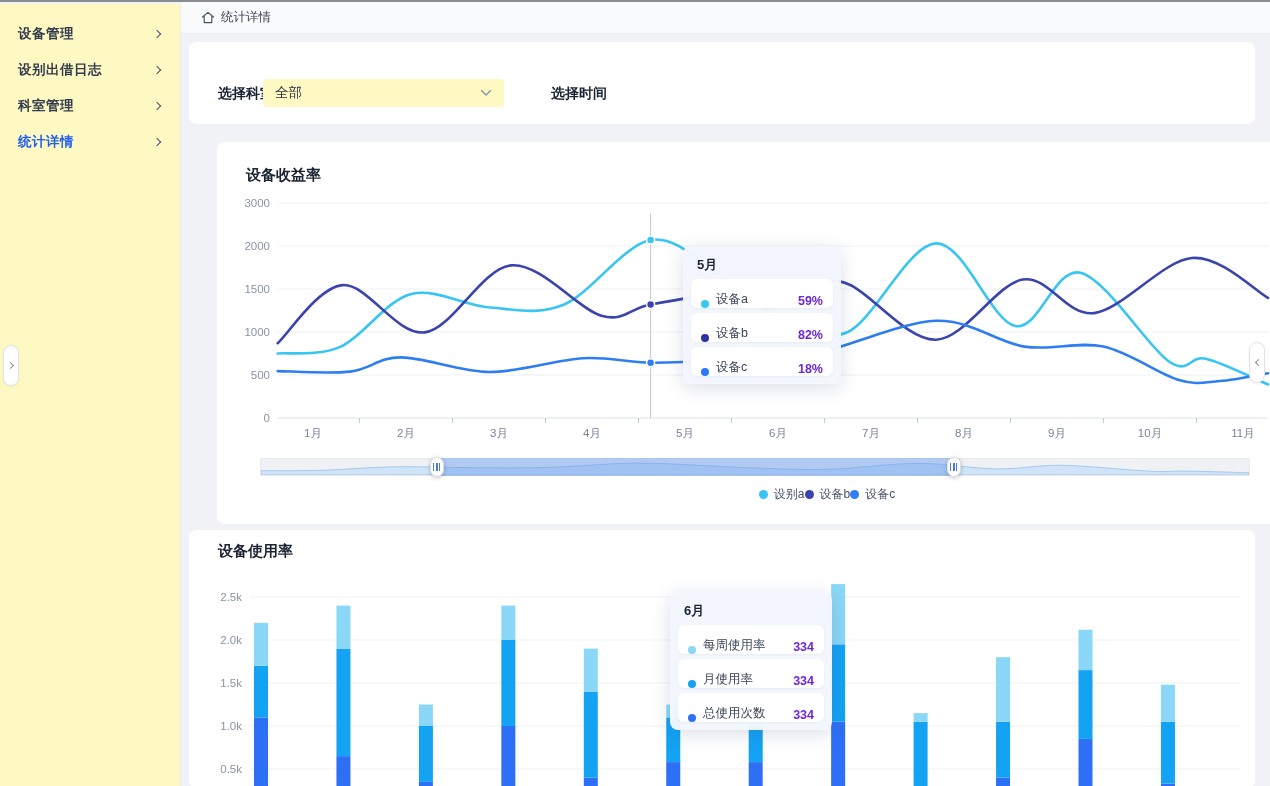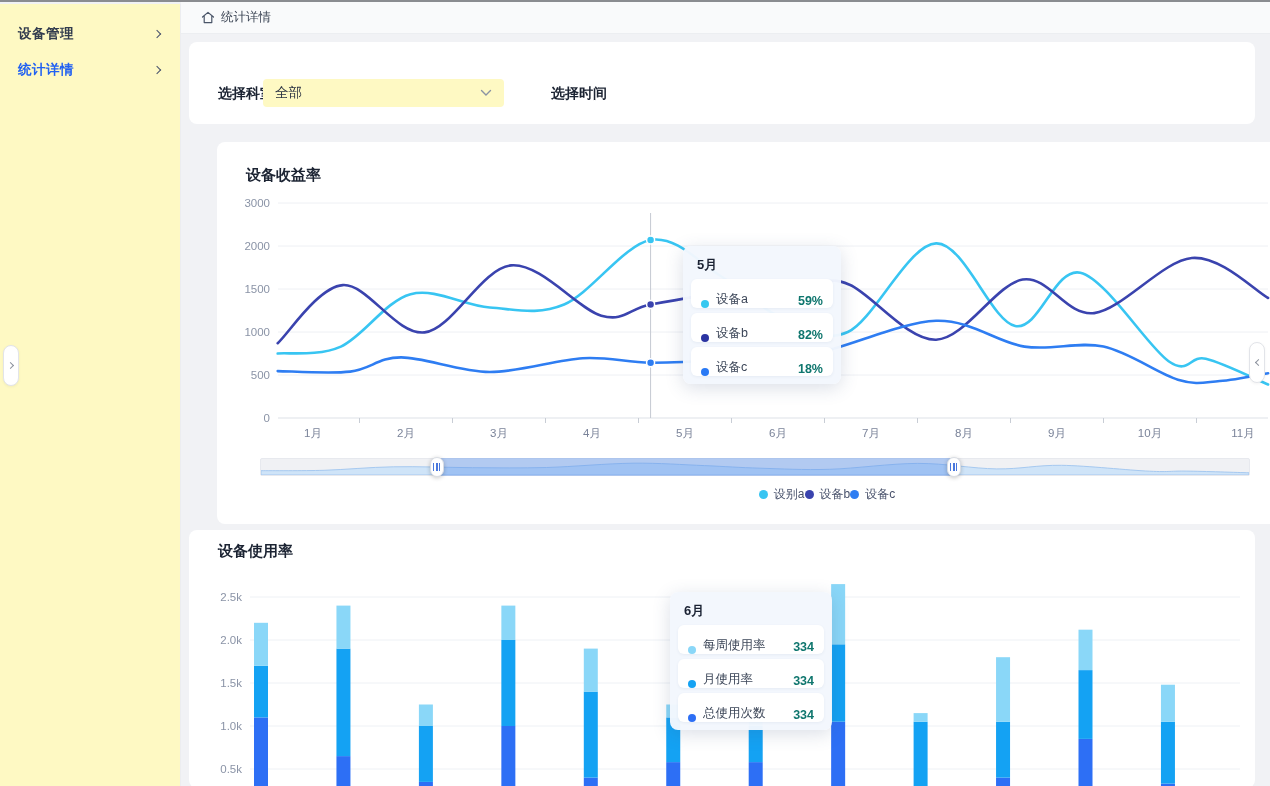--- a/index.html
+++ b/index.html
@@ -36,21 +36,21 @@
   .card-title { position:absolute; left:29px; font-size:15px; font-weight:700; color:#1c2433; }
   .chart-svg { position:absolute; left:0; top:0; }
   .chart-svg text { font-family:"Liberation Sans","DejaVu Sans",sans-serif; }
 
   
   .tip { position:absolute; background:rgba(243,247,253,.97); border-radius:8px; box-shadow:0 4px 18px rgba(55,75,120,.18); padding:8px 8px; pointer-events:none; }
   .tip .tip-title { font-size:13px; font-weight:700; color:#1a2233; margin:2px 0 3px 6px; }
   .tip-row { width:100%; height:29px; margin-top:5px; background:#fff; border-radius:6px; display:flex; align-items:flex-end; padding:0 10px; box-shadow:0 1px 3px rgba(60,80,130,.07); }
   .dot { width:8px; height:8px; border-radius:50%; margin-right:7px; flex:none; }
   .tip-row .nm { font-size:12.5px; color:#3c4658; flex:1; }
-  .tip-row .vl { font-size:12.5px; font-weight:700; color:#0f766e; }
+  .tip-row .vl { font-size:12.5px; font-weight:700; color:#6d28d9; }
   .tip1 { left:466px; top:104px; width:158px; }
   .tip2 { left:481px; top:62px; width:162px; }
 
   
   .datazoom { position:absolute; left:43px; top:316px; width:990px; height:18px; background:#f0f1f4; border:1px solid #e7e9ee; border-radius:2px; cursor:pointer; }
   .dz-wave { position:absolute; left:0; top:0; }
   .dz-sel { position:absolute; top:-1px; height:18px; background:rgba(92,148,235,.42); }
   .dz-handle { position:absolute; top:50%; width:14px; height:20px; background:#fff; border:1px solid #d9dde4; border-radius:7px; transform:translate(-50%,-50%); box-shadow:0 1px 4px rgba(0,0,0,.22); display:flex; align-items:center; justify-content:center; cursor:ew-resize; z-index:3; }
   .grip { width:7px; height:8px; background:repeating-linear-gradient(90deg,#4a78dd 0 1.4px,transparent 1.4px 3.2px); }
 
@@ -69,20 +69,30 @@
   .pl { transform:rotate(135deg); margin-right:-2px; }
 </style>
 </head>
 <body>
 
 <div class="topline"></div>
 
 <nav class="sidebar">
   <div class="side-item">
     <span class="lbl">设备管理</span>
+    <span class="sp"></span>
+      <span class="chev-r"></span>
+  </div>
+  <div class="side-item">
+    <span class="lbl">设别出借日志</span>
+    <span class="sp"></span>
+      <span class="chev-r"></span>
+  </div>
+  <div class="side-item">
+    <span class="lbl">科室管理</span>
     <span class="sp"></span>
       <span class="chev-r"></span>
   </div>
   <div class="side-item active">
     <span class="lbl">统计详情</span>
     <span class="sp"></span>
       <span class="chev-r"></span>
   </div>
 </nav>
 

